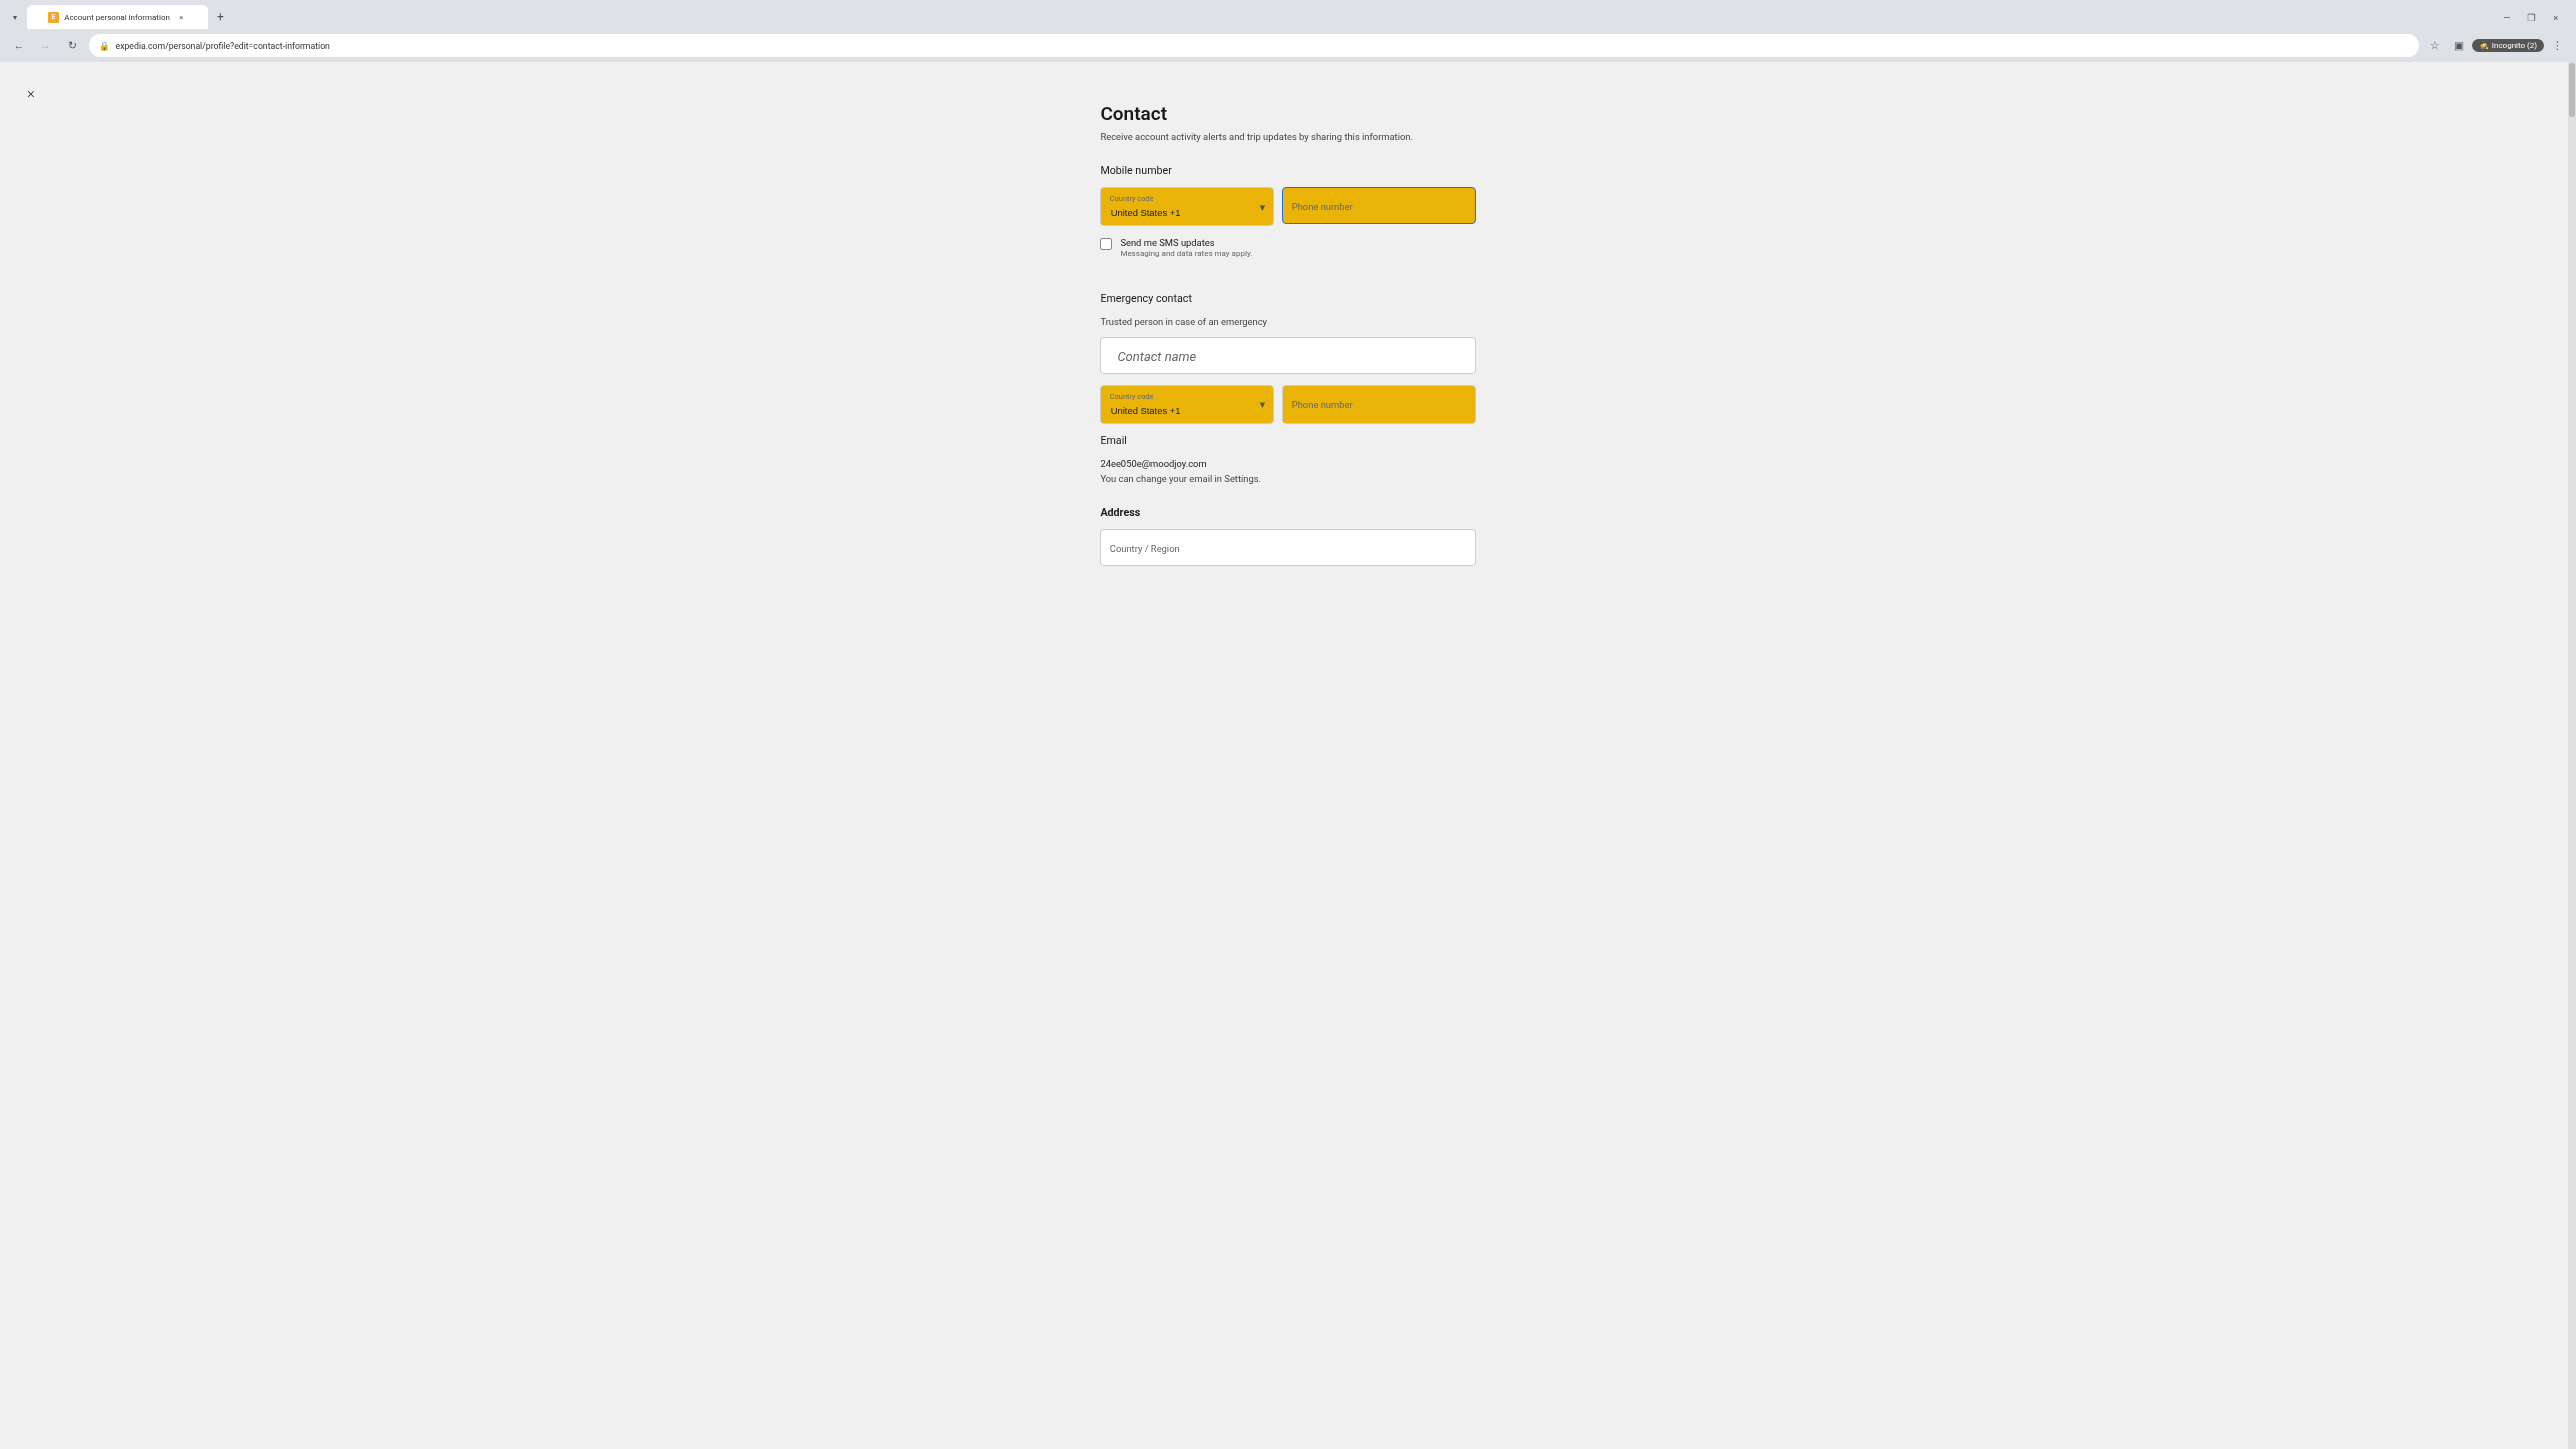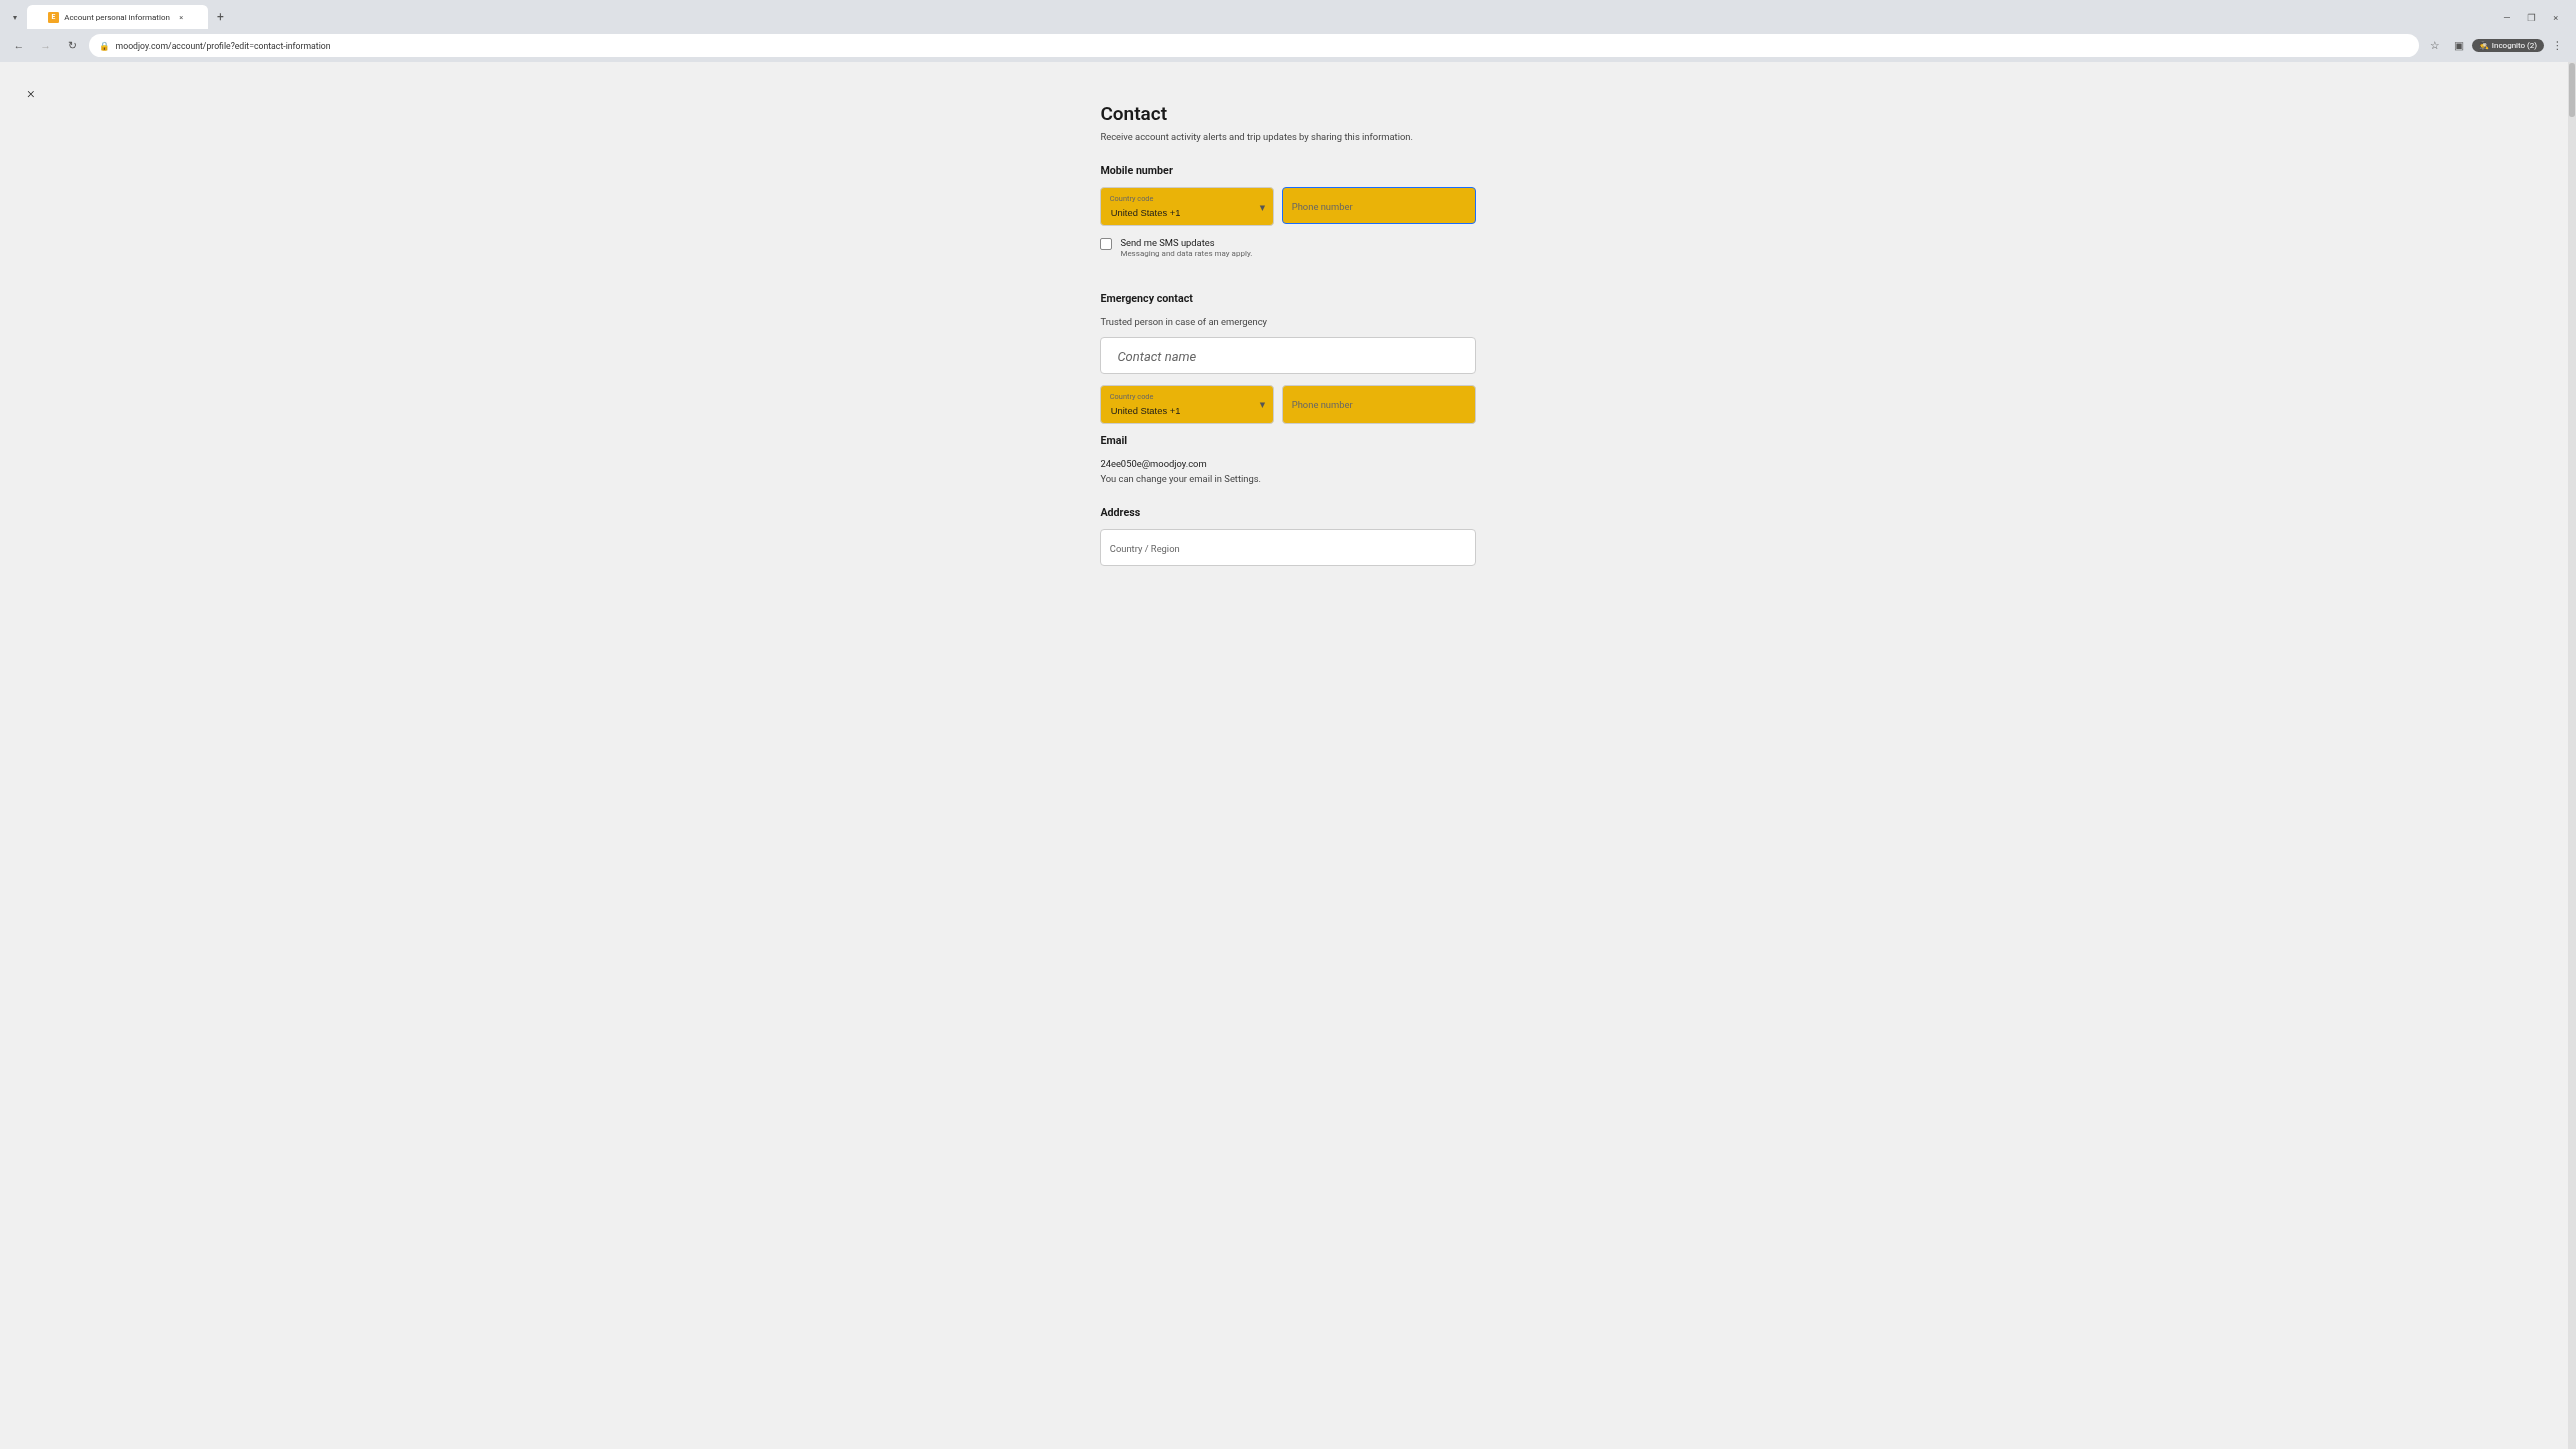--- a/index.html
+++ b/index.html
@@ -253,21 +253,21 @@
     }
 
     .page-subtitle {
       font-size: 9.4px;
       color: #444;
       margin-bottom: 21.5px;
     }
 
     .section-title {
       font-size: 10.7px;
-      font-weight: 700;
+      font-weight: 400;
       color: #1a1a1a;
       margin-bottom: 10.7px;
     }
 
     .form-row {
       display: flex;
       gap: 8px;
       margin-bottom: 10.7px;
     }
 
@@ -450,21 +450,21 @@
       <div class="win-ctrl">×</div>
     </div>
   </div>
 
   <div class="browser-nav-bar">
     <div class="nav-btn">←</div>
     <div class="nav-btn disabled">→</div>
     <div class="nav-btn">↻</div>
     <div class="address-bar">
       <span class="address-lock">🔒</span>
-      <span class="address-text">moodjoy.com/account/profile?edit=contact-information</span>
+      <span class="address-text">expedia.com/personal/profile?edit=contact-information</span>
     </div>
     <div class="nav-actions">
       <div class="nav-action-btn">☆</div>
       <div class="nav-action-btn">▣</div>
       <div class="incognito-badge">
         <span>🕵</span>
         <span>Incognito (2)</span>
       </div>
       <div class="nav-action-btn">⋮</div>
     </div>

